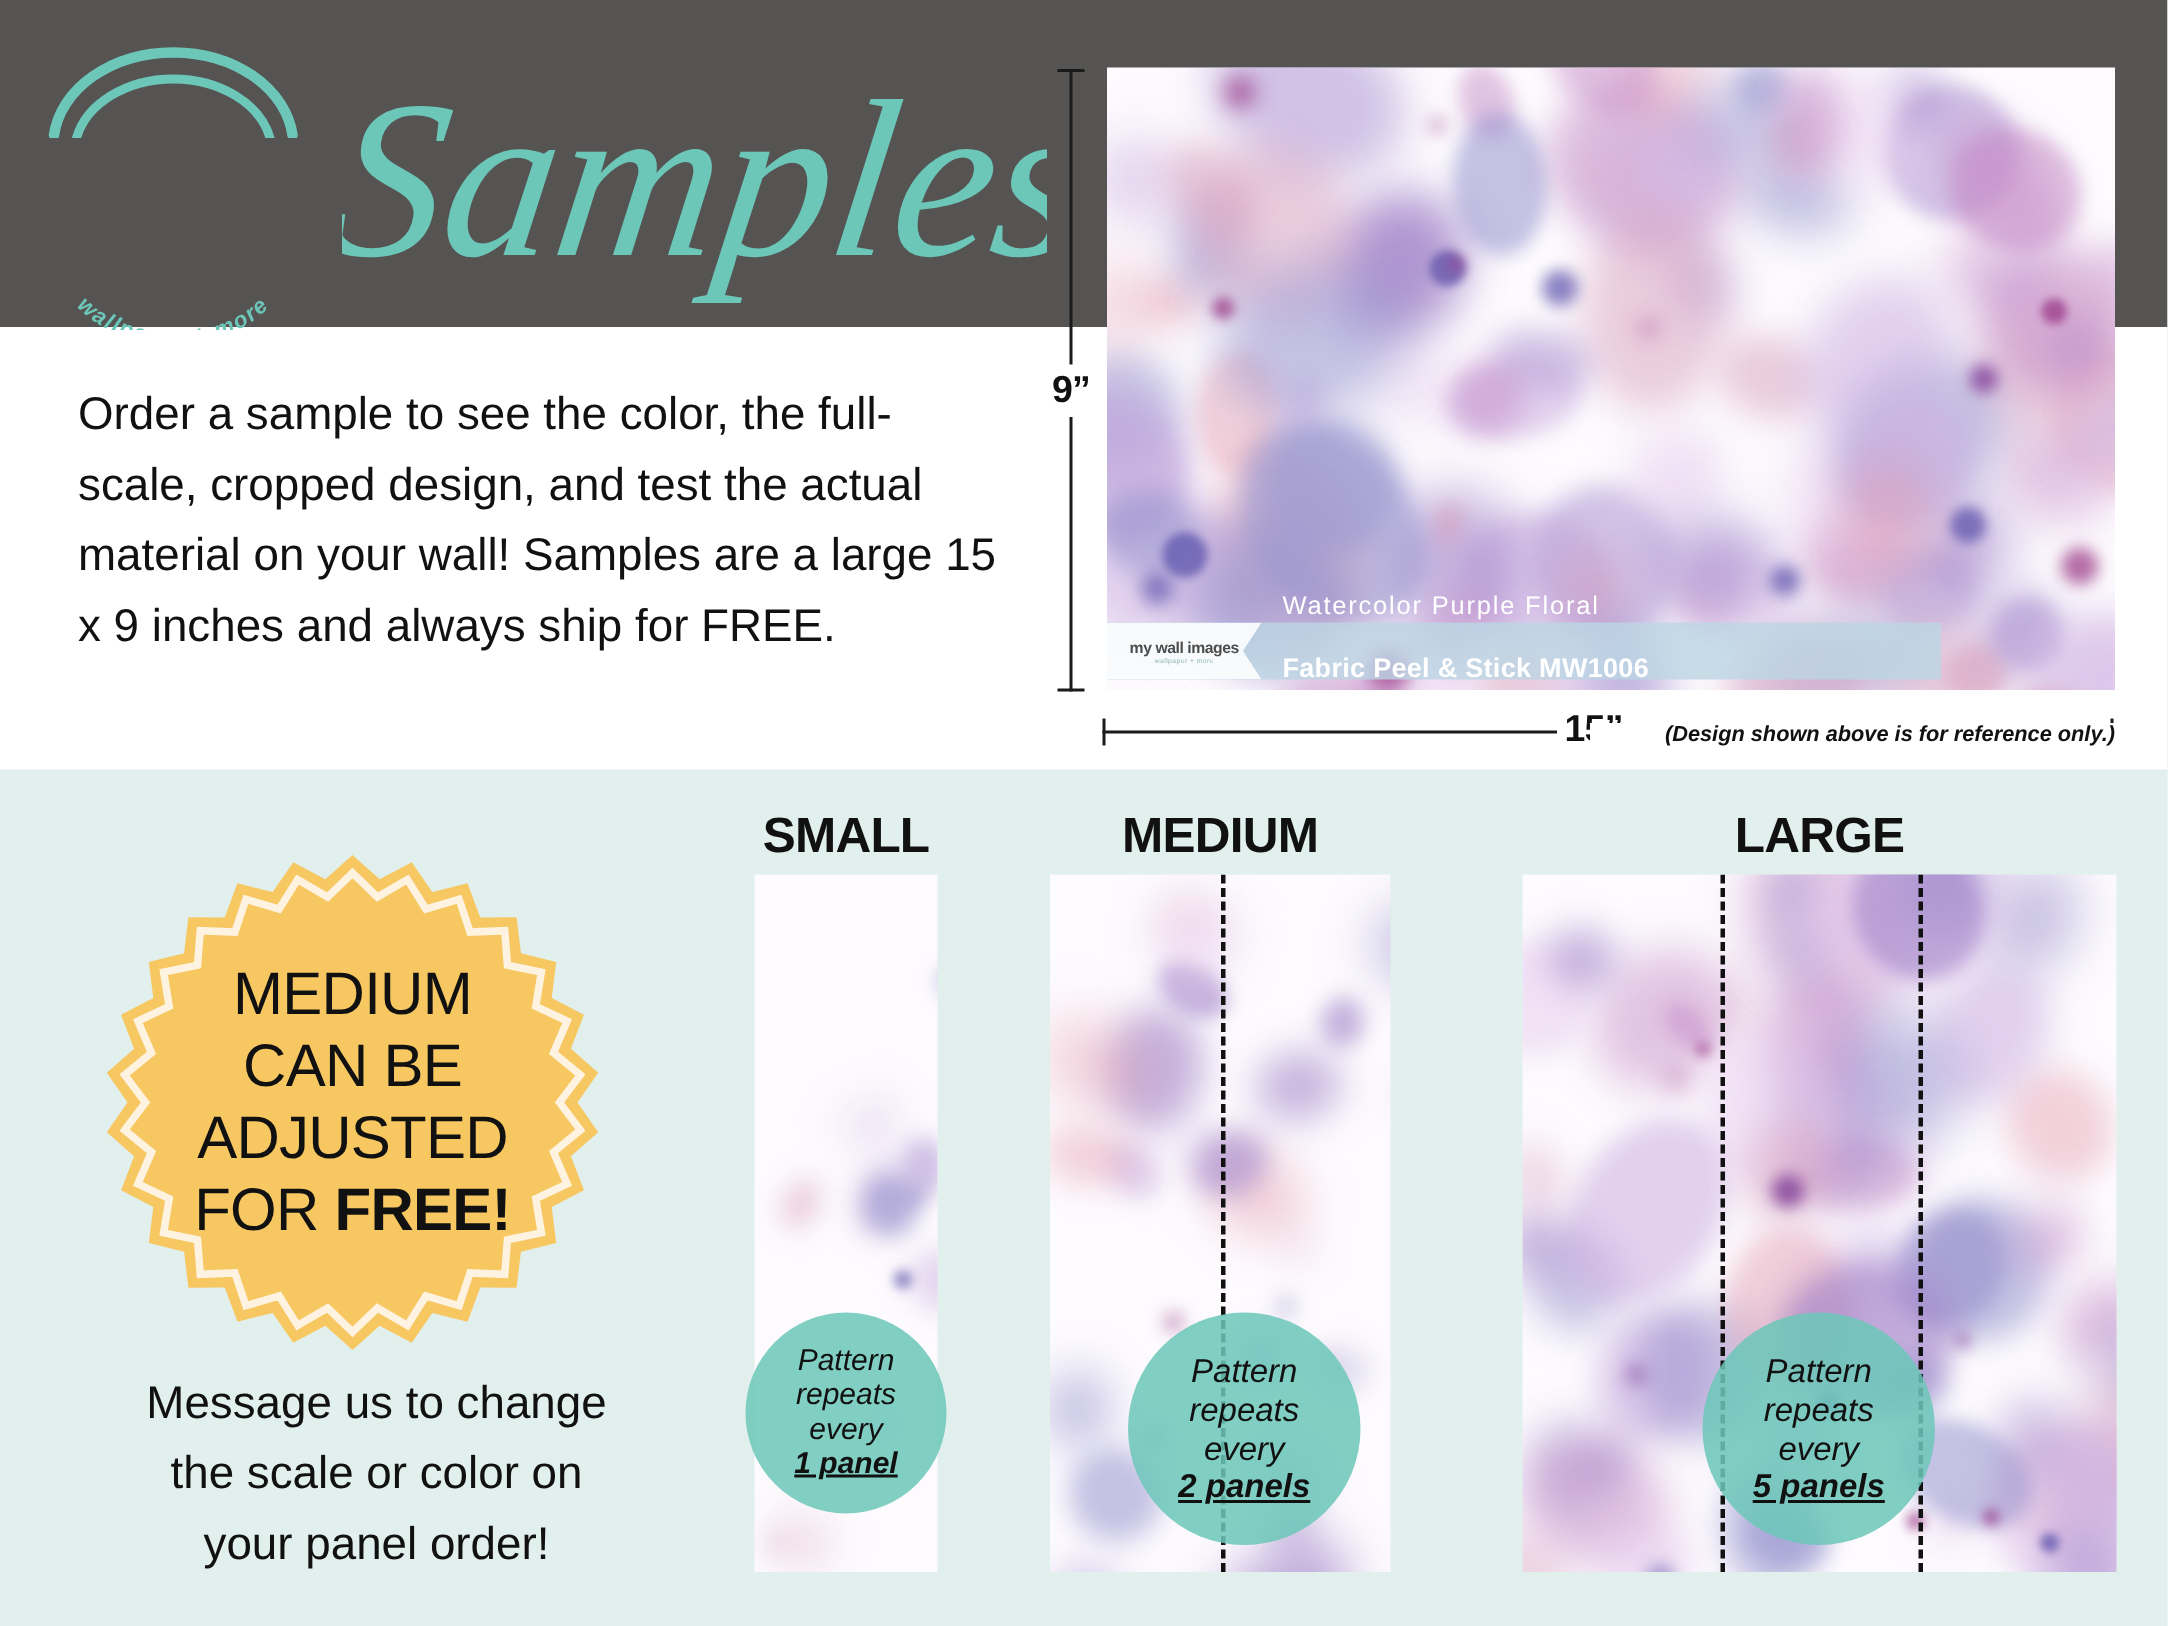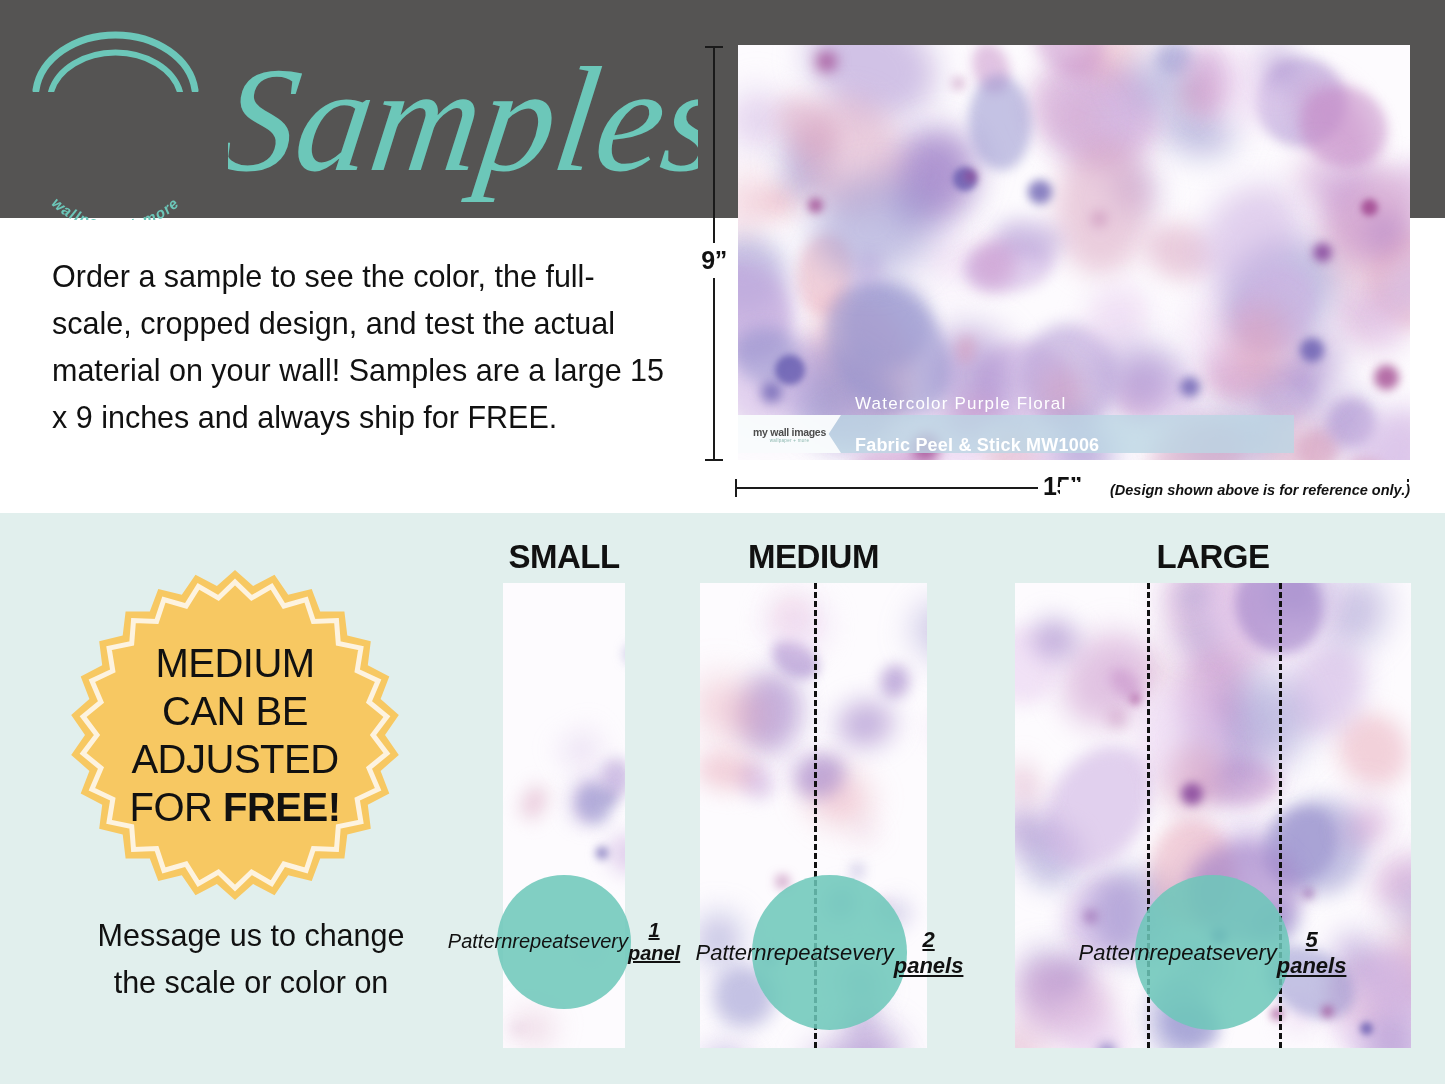--- a/index.html
+++ b/index.html
@@ -128,21 +128,21 @@
     background:#fdfbfe; overflow:hidden;
   }
   .panel-inner { position:absolute; left:0; top:0; width:100%; height:100%; }
   .dashline {
     position:absolute; top:0; width:0; height:100%;
     border-left:3px dashed #111;
   }
   .repeat-badge {
     position:absolute; border-radius:50%;
     background:rgba(108,199,185,0.86);
-    display:flex; flex-direction:row; align-items:center; justify-content:center;
+    display:flex; flex-direction:column; align-items:center; justify-content:center;
     font-style:italic; color:#111; text-align:center;
   }
   .repeat-badge .l { line-height:1.16; }
   .repeat-badge .u { font-weight:bold; text-decoration:underline; }
 
   #panel-small  { left:503px; width:122px; }
   #panel-medium { left:700px; width:227px; }
   #panel-large  { left:1015px; width:396px; }
 
   #heading-small  { left:503px;  top:538px; width:122px; }
@@ -335,20 +335,21 @@
     <div>MEDIUM</div>
     <div>CAN BE</div>
     <div>ADJUSTED</div>
     <div class="free-line"><span>FOR </span><b>FREE!</b></div>
   </div>
 </div>
 
 <div id="message-text">
   <div>Message us to change</div>
   <div>the scale or color on</div>
+  <div>your panel order!</div>
 </div>
 
 <div id="heading-small" class="panel-heading">SMALL</div>
 <div id="heading-medium" class="panel-heading">MEDIUM</div>
 <div id="heading-large" class="panel-heading">LARGE</div>
 
 <div id="panel-small" class="panel">
   <div class="panel-inner">
       <div class="wc" style="left:16px;top:427px;width:29px;height:36px;background:rgba(216,160,190,0.50);transform:rotate(109deg);filter:blur(15px)"></div>
       <div class="wc" style="left:97px;top:175px;width:32px;height:39px;background:rgba(183,160,214,0.62);transform:rotate(179deg);filter:blur(7px)"></div>

